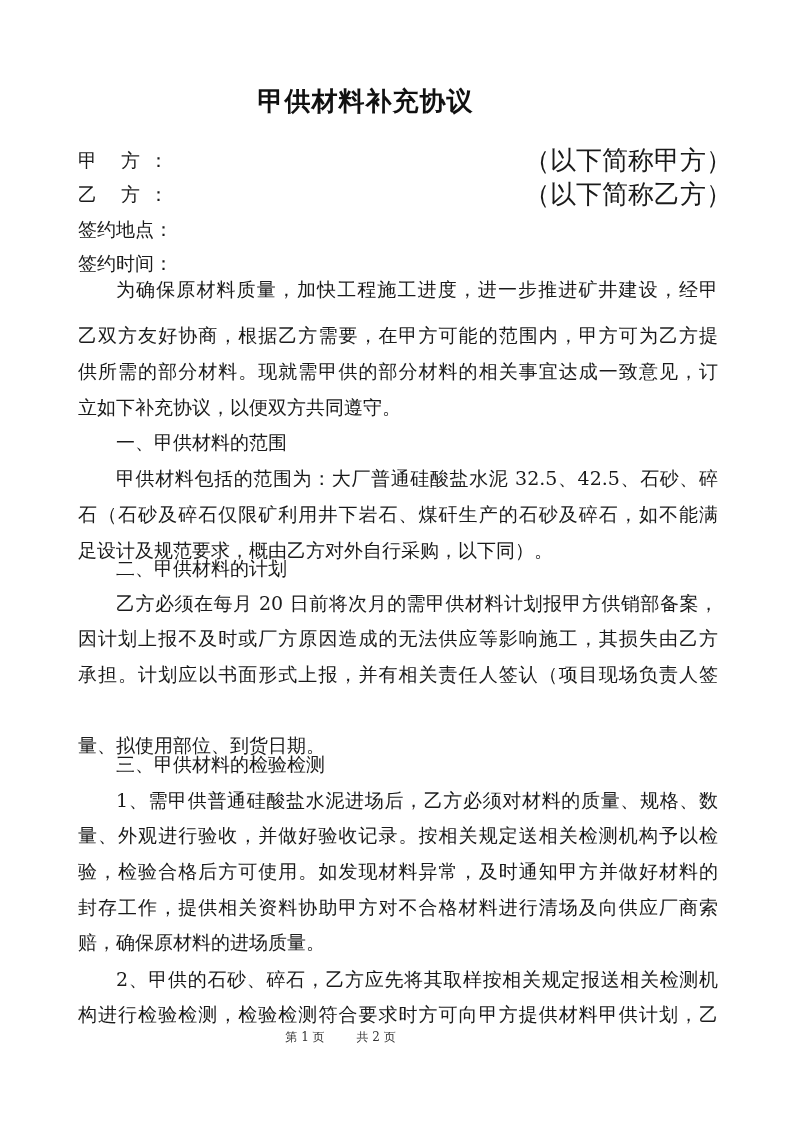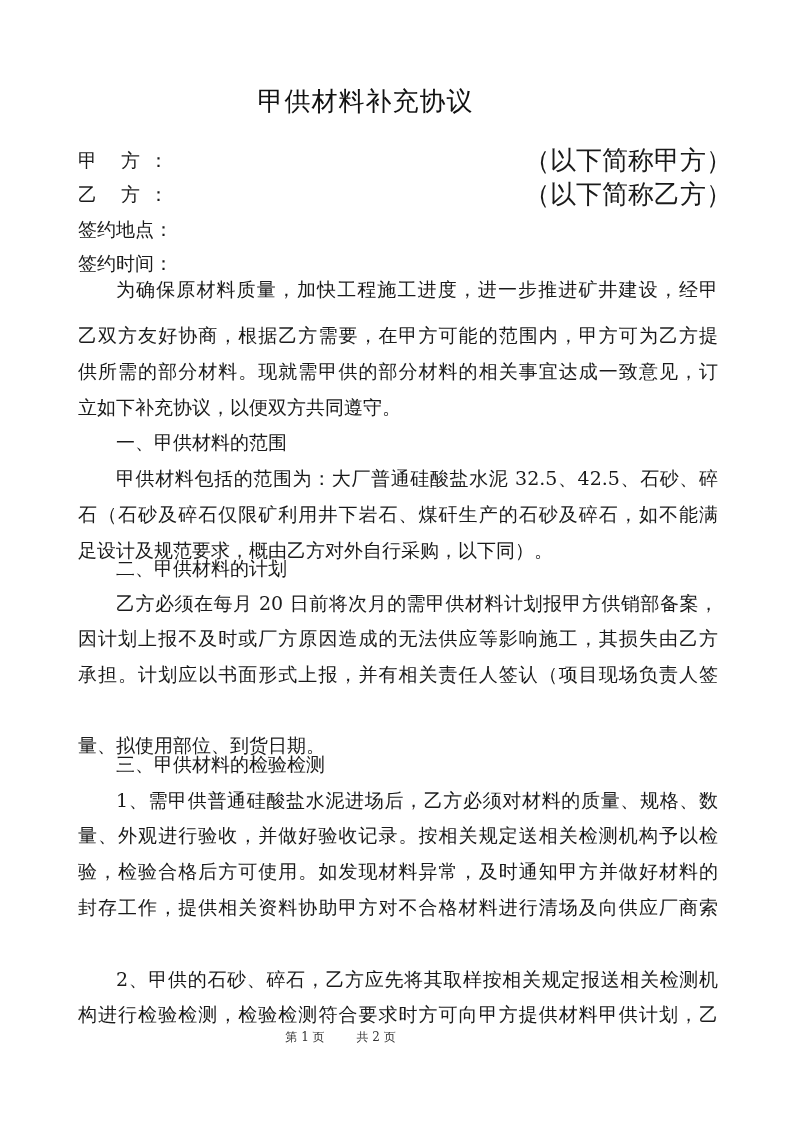--- a/index.html
+++ b/index.html
@@ -1,20 +1,20 @@
 <!DOCTYPE html>
 <html><head>
 <meta charset="utf-8">
 <style>
   html, body { margin: 0; padding: 0; background: #ffffff; }
   body { width: 794px; height: 1123px; position: relative; overflow: hidden;
          font-family: "DejaVu Serif", "Liberation Serif", serif; color: #1a1a1a; }
   .page { position: absolute; left: 0; top: 0; width: 794px; height: 1123px; }
   .title { position: absolute; left: 0; width: 731px; top: 84px; text-align: center;
-           font-family: "DejaVu Sans", "Liberation Sans", sans-serif; font-weight: normal;
+           font-family: "DejaVu Sans", "Liberation Sans", sans-serif; font-weight: bold;
            font-size: 26px; letter-spacing: 1px; color: #111; }
   .line { position: absolute; left: 78px; width: 640px; font-size: 19px; height: 34px;
           line-height: 34px; white-space: nowrap; }
   .just { text-align: justify; text-align-last: justify; }
   .indent { padding-left: 38px; width: 602px; }
   .right-note { position: absolute; left: 524px; font-size: 26px; line-height: 34px; white-space: nowrap; }
   .label-spaced { display: inline-block; width: 90px; text-align: justify; text-align-last: justify; }
   .footer { position: absolute; left: 0; width: 681px; top: 1029px; text-align: center;
             font-size: 12px; color: #333; }
   .footer span { margin: 0 14px; }
@@ -53,20 +53,21 @@
   <div class="line just indent" style="top:586px;">乙方必须在每月 20 日前将次月的需甲供材料计划报甲方供销部备案，</div>
   <div class="line just" style="top:621px;">因计划上报不及时或厂方原因造成的无法供应等影响施工，其损失由乙方</div>
   <div class="line just" style="top:657px;">承担。计划应以书面形式上报，并有相关责任人签认（项目现场负责人签</div>
   <div class="line" style="top:728px;">量、拟使用部位、到货日期。</div>
 
   <div class="line indent" style="top:747px;">三、甲供材料的检验检测</div>
   <div class="line just indent" style="top:783px;">1、需甲供普通硅酸盐水泥进场后，乙方必须对材料的质量、规格、数</div>
   <div class="line just" style="top:818px;">量、外观进行验收，并做好验收记录。按相关规定送相关检测机构予以检</div>
   <div class="line just" style="top:854px;">验，检验合格后方可使用。如发现材料异常，及时通知甲方并做好材料的</div>
   <div class="line just" style="top:890px;">封存工作，提供相关资料协助甲方对不合格材料进行清场及向供应厂商索</div>
+  <div class="line" style="top:925px;">赔，确保原材料的进场质量。</div>
 
   <div class="line just indent" style="top:962px;">2、甲供的石砂、碎石，乙方应先将其取样按相关规定报送相关检测机</div>
   <div class="line just" style="top:997px;">构进行检验检测，检验检测符合要求时方可向甲方提供材料甲供计划，乙</div>
 
   <div class="footer">
     <span>第 1 页</span>
     <span>共 2 页</span>
   </div>
 </div>
 

